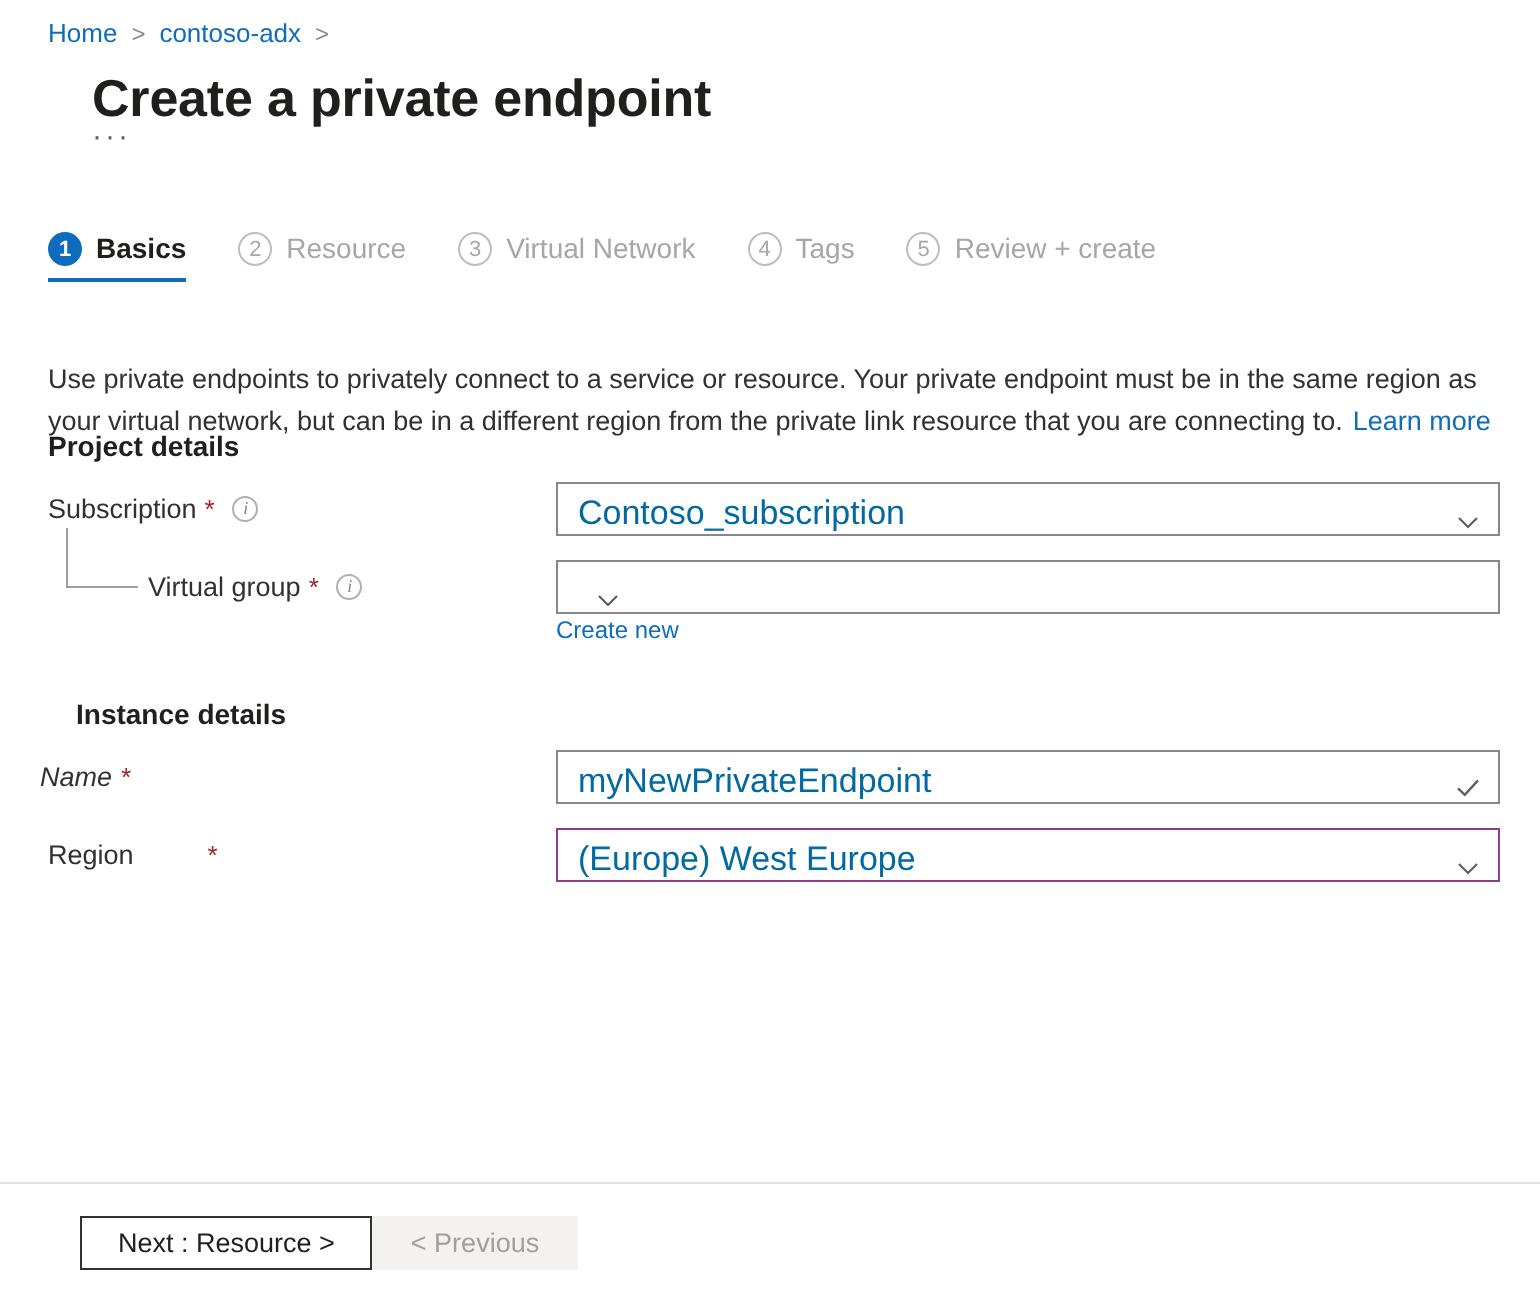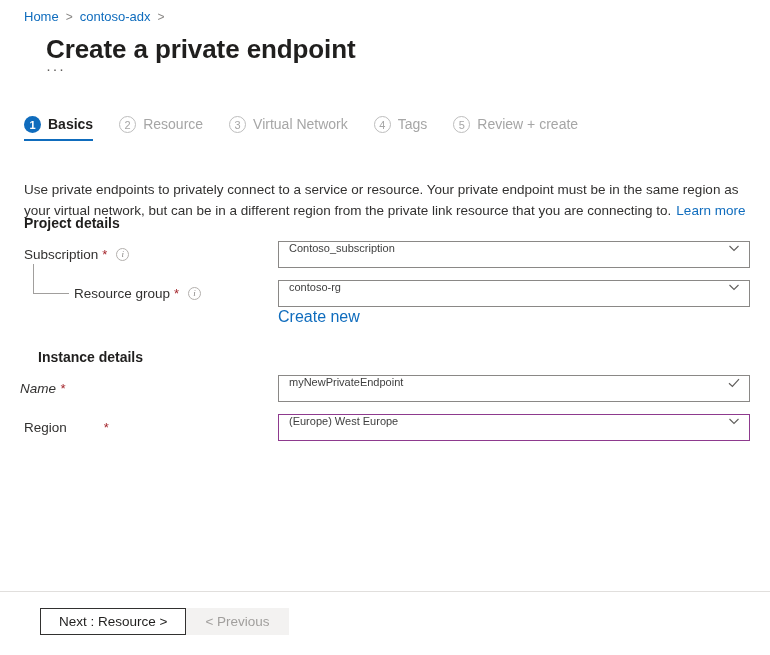--- a/index.html
+++ b/index.html
@@ -207,24 +207,24 @@
   
   .control {
     position: absolute;
     left: 278px;
     width: 472px;
     height: 27px;
     box-sizing: border-box;
     background: #ffffff;
     border: 1px solid #8a8886;
     display: flex;
-    align-items: flex-start;
+    align-items: flex-end;
     padding: 0 0 0 10px;
-    font-size: 11px;
-    color: #404040;
+    font-size: 17px;
+    color: #0369a1;
     cursor: pointer;
   }
   .control.focused {
     border: 1px solid #8e3a8e;
   }
   .control .value {
     flex: 1;
     overflow: hidden;
     text-overflow: ellipsis;
     white-space: nowrap;
@@ -246,21 +246,21 @@
 
   #ctl-subscription { top: 241px; }
   #ctl-resource-group { top: 280px; }
   #ctl-name { top: 375px; cursor: text; }
   #ctl-region { top: 414px; }
 
   .create-new {
     position: absolute;
     left: 278px;
     top: 308px;
-    font-size: 16px;
+    font-size: 12px;
     color: #0f6cbd;
     text-decoration: none;
     cursor: pointer;
   }
 
   
   .footer-divider {
     position: absolute;
     left: 0;
     right: 0;
@@ -347,36 +347,35 @@
 
 <div class="field-label" id="lbl-subscription">
   <span>Subscription</span>
   <span class="req-star">*</span>
   <span class="info-icon">i</span>
 </div>
 
 <div class="tree-connector"></div>
 
 <div class="field-label" id="lbl-resource-group">
-  <span>Resource group</span>
+  <span>Virtual group</span>
   <span class="req-star">*</span>
   <span class="info-icon">i</span>
 </div>
 
 <div class="control" id="ctl-subscription">
   <span class="value">Contoso_subscription</span>
   <span class="ctl-icon">
     <svg class="chev" width="12" height="12" viewBox="0 0 12 12" aria-hidden="true">
       <path d="M1.5 4 L6 8.5 L10.5 4" fill="none" stroke="#605e5c" stroke-width="1.1"></path>
     </svg>
   </span>
 </div>
 
 <div class="control" id="ctl-resource-group">
-  <span class="value">contoso-rg</span>
   <span class="ctl-icon">
     <svg class="chev" width="12" height="12" viewBox="0 0 12 12" aria-hidden="true">
       <path d="M1.5 4 L6 8.5 L10.5 4" fill="none" stroke="#605e5c" stroke-width="1.1"></path>
     </svg>
   </span>
 </div>
 
 <a class="create-new">Create new</a>
 
 <div class="section-head" id="sec-instance">Instance details</div>

